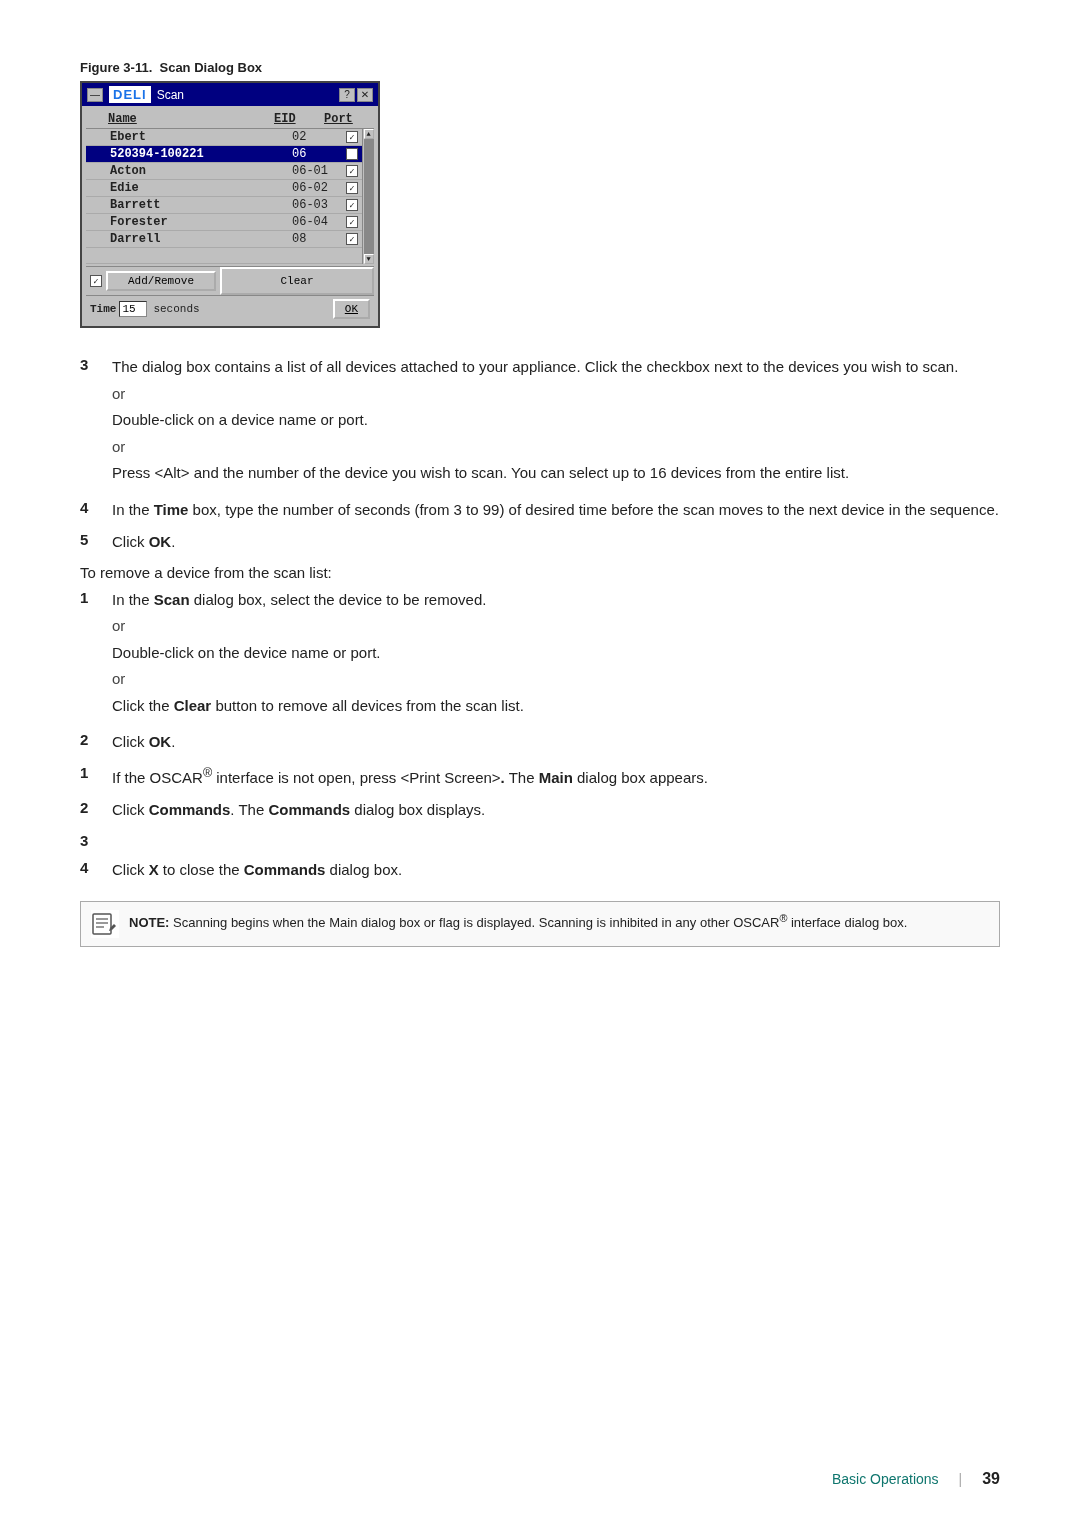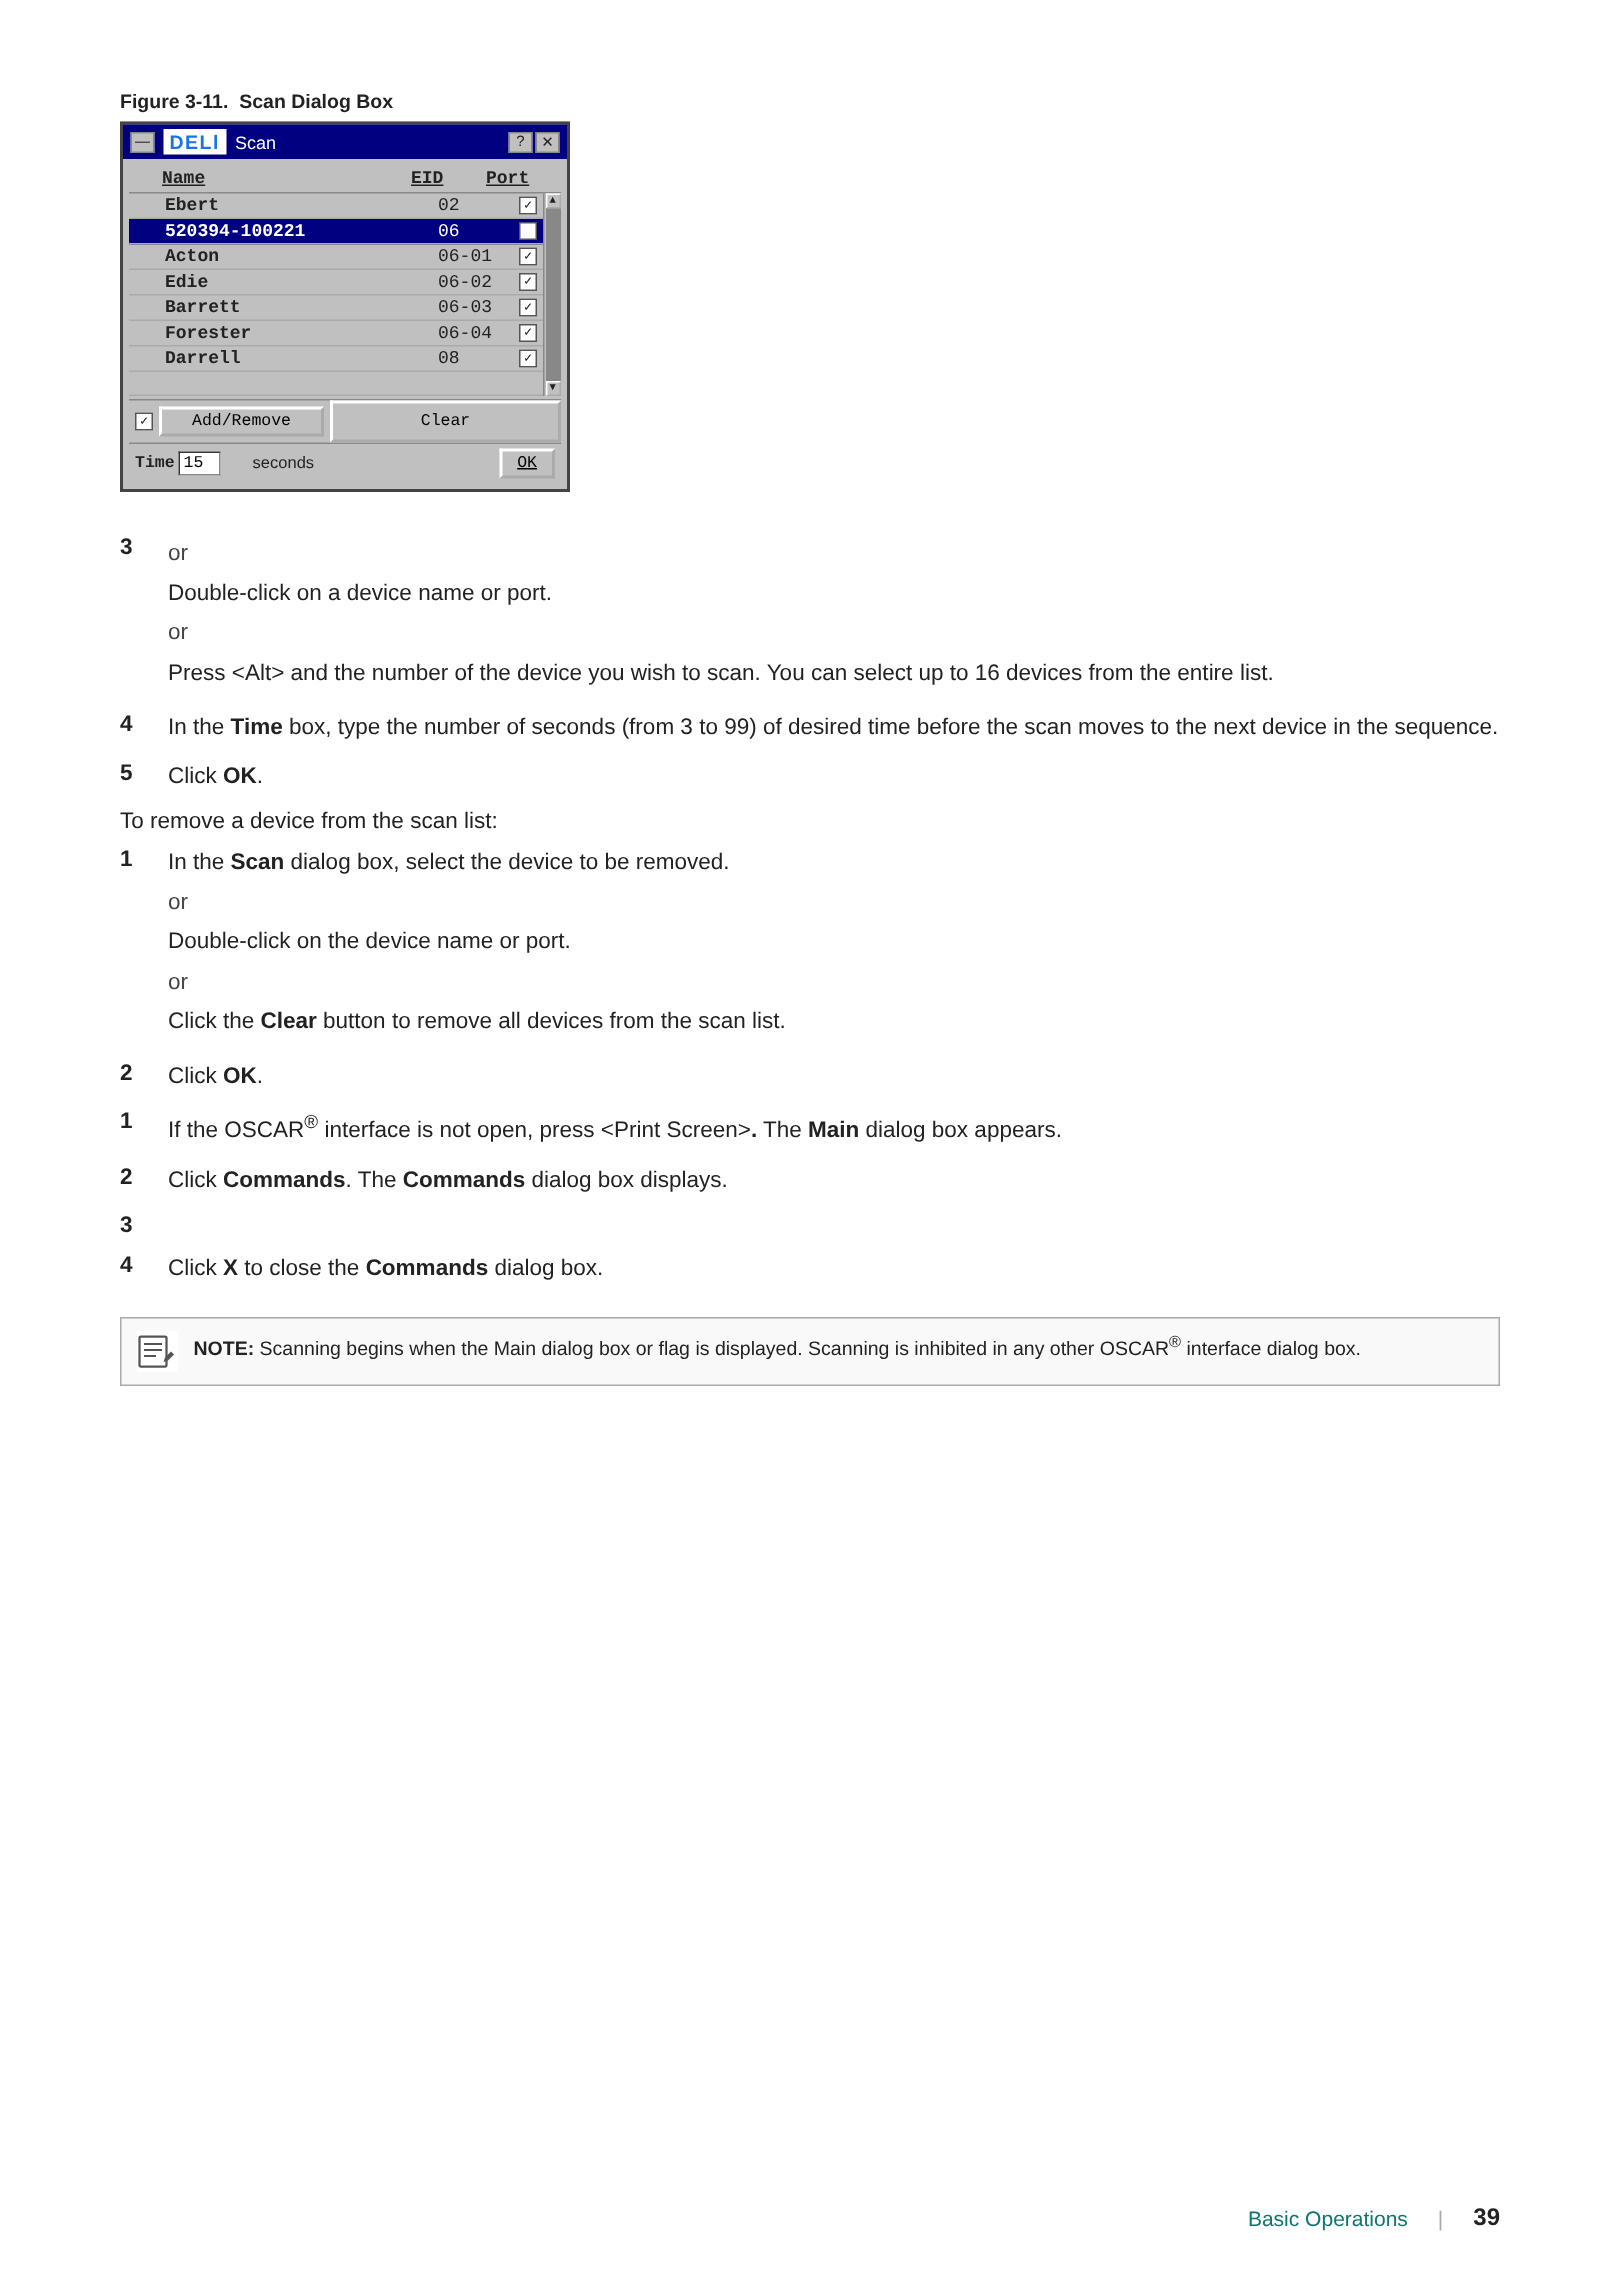--- a/index.html
+++ b/index.html
@@ -243,22 +243,22 @@
       width: 28px;
       border: 1px inset #888;
       background: white;
       font-size: 11px;
       padding: 1px 2px;
       font-family: 'Courier New', monospace;
     }
 
     .seconds-label {
       font-size: 11px;
-      margin-left: 21px;
-      font-family: Liberation Sans, sans-serif;
+      margin-left: 6px;
+      font-family: Liberation Mono, monospace;
     }
 
     .ok-btn {
       margin-left: auto;
       background: #c0c0c0;
       border: 2px outset #fff;
       padding: 2px 10px;
       font-size: 11px;
       font-family: 'Courier New', monospace;
       cursor: pointer;
@@ -510,20 +510,21 @@
         <input class="time-input" value="15" readonly="" style="">
         <span class="seconds-label">seconds</span>
         <button class="ok-btn">OK</button>
       </div>
     </div>
   </div>
 
   <div class="numbered-item">
     <span class="step-num">3</span>
     <div class="step-content">
+      <p>The dialog box contains a list of all devices attached to your appliance. Click the checkbox next to the devices you wish to scan.</p>
       <p class="or-text">or</p>
       <p>Double-click on a device name or port.</p>
       <p class="or-text">or</p>
       <p>Press &lt;Alt&gt; and the number of the device you wish to scan. You can select up to 16 devices from the entire list.</p>
     </div>
   </div>
 
   <div class="numbered-item">
     <span class="step-num">4</span>
     <div class="step-content">

